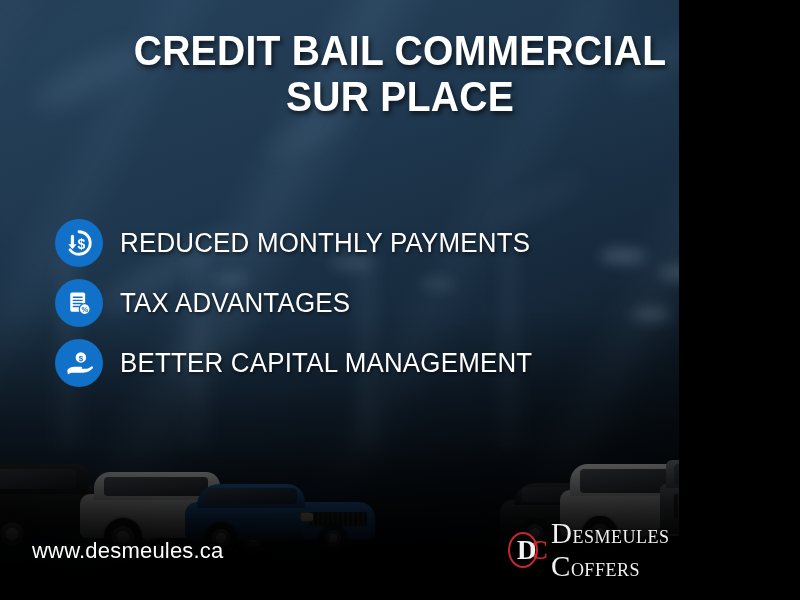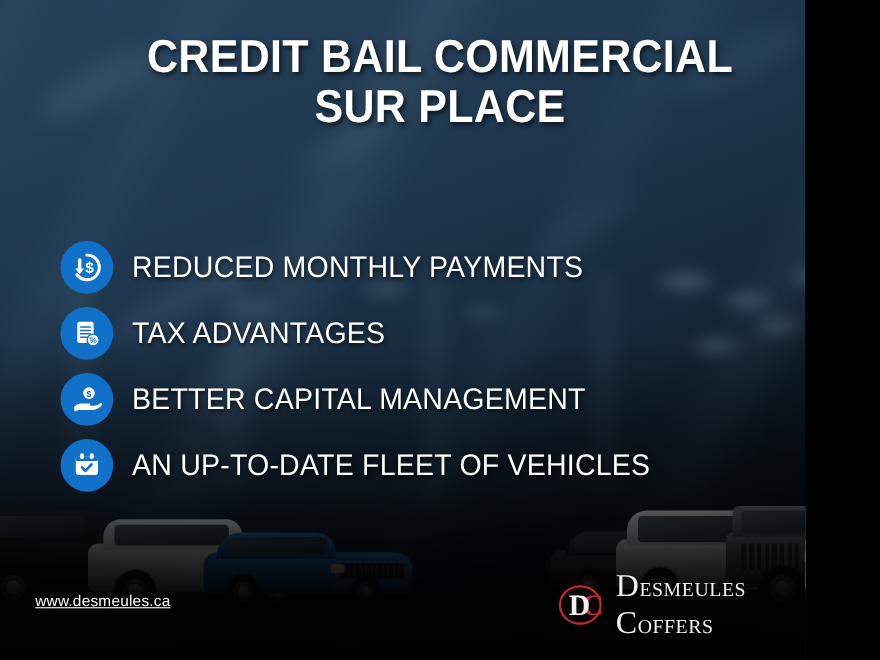--- a/index.html
+++ b/index.html
@@ -7,21 +7,21 @@
     margin: 0;
     padding: 0;
     background: #000;
   }
   body {
     font-family: "Liberation Sans", sans-serif;
   }
 
   #banner {
     position: relative;
-    width: 732px;
+    width: 679px;
     height: 600px;
     overflow: hidden;
     background: #101b28;
   }
 
   
   .bg-base {
     position: absolute;
     inset: 0;
     background:
@@ -191,24 +191,23 @@
     border-radius: 2px;
     box-shadow: 0 0 4px rgba(245,230,180,.5);
   }
 
   
   .site-url {
     position: absolute;
     left: 32px;
     top: 538px;
     color: #fff;
-    font-size: 14px;
+    font-size: 22px;
     letter-spacing: .2px;
     text-shadow: 1px 1px 4px rgba(0,0,0,.9);
-    text-decoration: underline;
   }
   .logo {
     position: absolute;
     left: 505px;
     top: 528px;
     height: 44px;
     display: flex;
     align-items: center;
   }
   .logo-mark {
@@ -380,32 +379,20 @@
       <div class="ico">
         <svg width="30" height="30" viewBox="0 0 32 32" aria-hidden="true">
           <circle cx="18" cy="10" r="5.6" fill="#fff"></circle>
           <text x="18" y="13.6" font-family="Liberation Sans, sans-serif" font-size="8.5" font-weight="bold" fill="#1171c8" text-anchor="middle">$</text>
           <path d="M3.5 23.5c2-2.4 4.6-3.4 7.6-3.4h7.3c1.3 0 1.3 2.1 0 2.1h-4.6 9.2c2.2 0 4.4-1 6-2.3 1.2-1 2.6.6 1.6 1.8-2.4 2.8-6 4.6-9.9 4.6H9.6c-2.1 0-4 .6-5.5 1.7z" fill="#fff"></path>
         </svg>
       </div>
       <div class="benefit-label">BETTER CAPITAL MANAGEMENT</div>
     </div>
 
-    <div class="benefit">
-      <div class="ico">
-        <svg width="28" height="28" viewBox="0 0 32 32" aria-hidden="true">
-          <rect x="4.5" y="7" width="23" height="19" rx="3" fill="#fff"></rect>
-          <rect x="4.5" y="7" width="23" height="4.6" rx="2" fill="#1171c8"></rect>
-          <rect x="9" y="3.5" width="4" height="6" rx="1.8" fill="#fff"></rect>
-          <rect x="19" y="3.5" width="4" height="6" rx="1.8" fill="#fff"></rect>
-          <path d="M11 18.2l3.4 3.6 6.4-6.6" fill="none" stroke="#1171c8" stroke-width="2.8" stroke-linecap="round" stroke-linejoin="round"></path>
-        </svg>
-      </div>
-      <div class="benefit-label">AN UP-TO-DATE FLEET OF VEHICLES</div>
-    </div>
   </div>
 
   <div class="site-url">www.desmeules.ca</div>
 
   <div class="logo">
     <div class="logo-mark">
       <div class="logo-ellipse"></div>
       <div class="logo-c">C</div>
       <div class="logo-d">D</div>
     </div>

